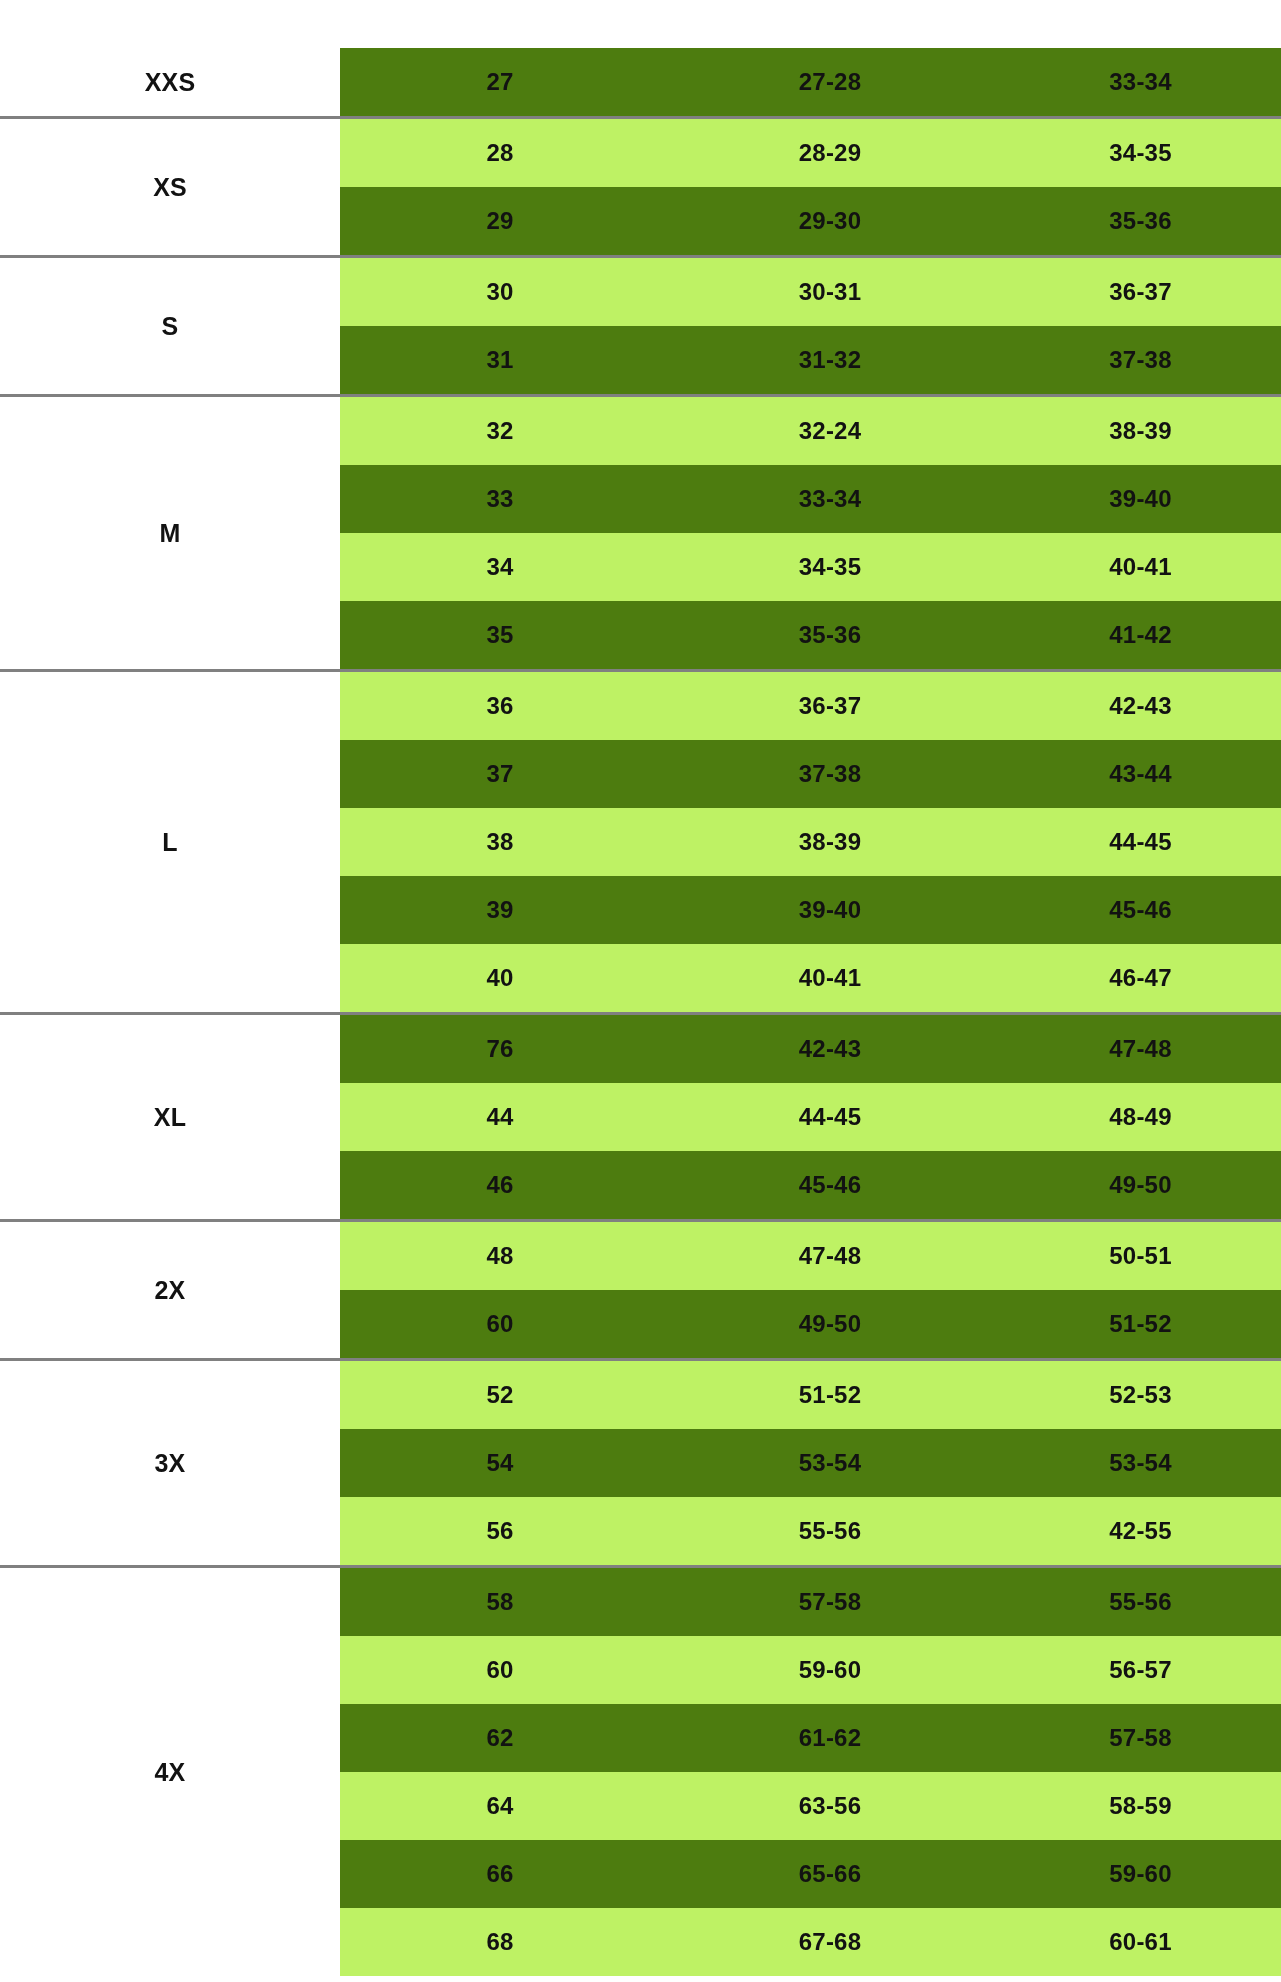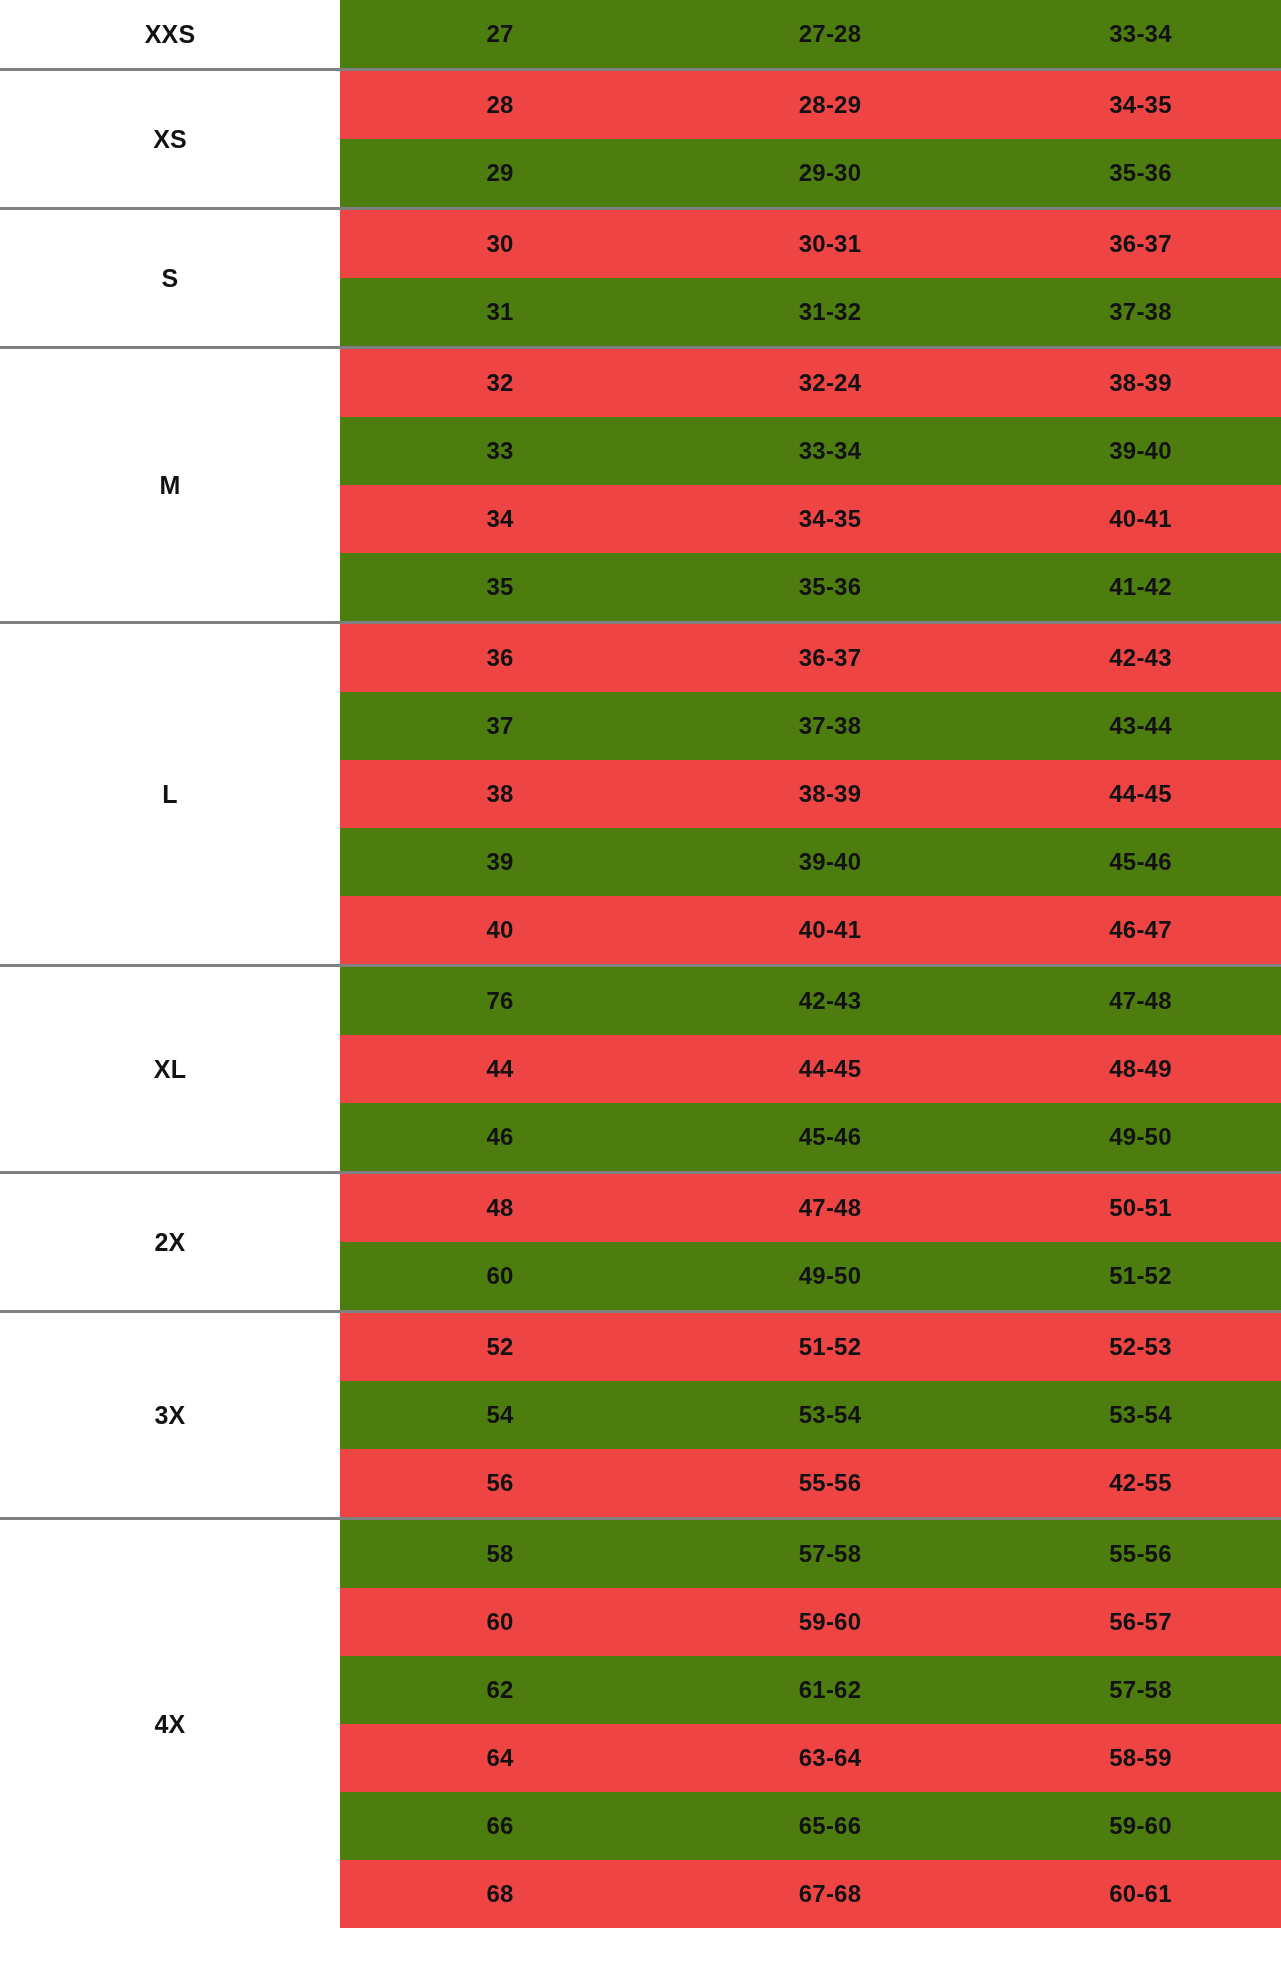--- a/index.html
+++ b/index.html
@@ -8,20 +8,21 @@
     background: #ffffff;
   }
   body {
     width: 1281px;
     font-family: "Liberation Sans", sans-serif;
     color: #111111;
   }
   .sizechart {
     width: 1155px;
     box-sizing: border-box;
+    margin-top: 48px;
   }
   table.size-table {
     border-collapse: collapse;
     width: 1281px;
     table-layout: fixed;
   }
   table.size-table col.c-size  { width: 340px; }
   table.size-table col.c-num   { width: 320px; }
   table.size-table col.c-waist { width: 340px; }
   table.size-table col.c-hip   { width: 281px; }
@@ -42,21 +43,21 @@
     font-size: 25px;
     background: #ffffff;
   }
   tr.group-start td {
     border-top: 3px solid #808080;
   }
   tr.first-row td {
     border-top: none;
   }
   td.shaded {
-    background: #ef4444;
+    background: #bef264;
   }
   td.plain {
     background: #4d7c0f;
   }
 
   .num-cell { text-align: center; }
 </style>
 </head>
 <body>
 
@@ -198,21 +199,21 @@
           <td class="num-cell shaded">59-60</td>
           <td class="num-cell shaded">56-57</td>
         </tr>
         <tr>
           <td class="num-cell plain">62</td>
           <td class="num-cell plain">61-62</td>
           <td class="num-cell plain">57-58</td>
         </tr>
         <tr>
           <td class="num-cell shaded">64</td>
-          <td class="num-cell shaded">63-64</td>
+          <td class="num-cell shaded">63-56</td>
           <td class="num-cell shaded">58-59</td>
         </tr>
         <tr>
           <td class="num-cell plain">66</td>
           <td class="num-cell plain">65-66</td>
           <td class="num-cell plain">59-60</td>
         </tr>
         <tr>
           <td class="num-cell shaded">68</td>
           <td class="num-cell shaded">67-68</td>

